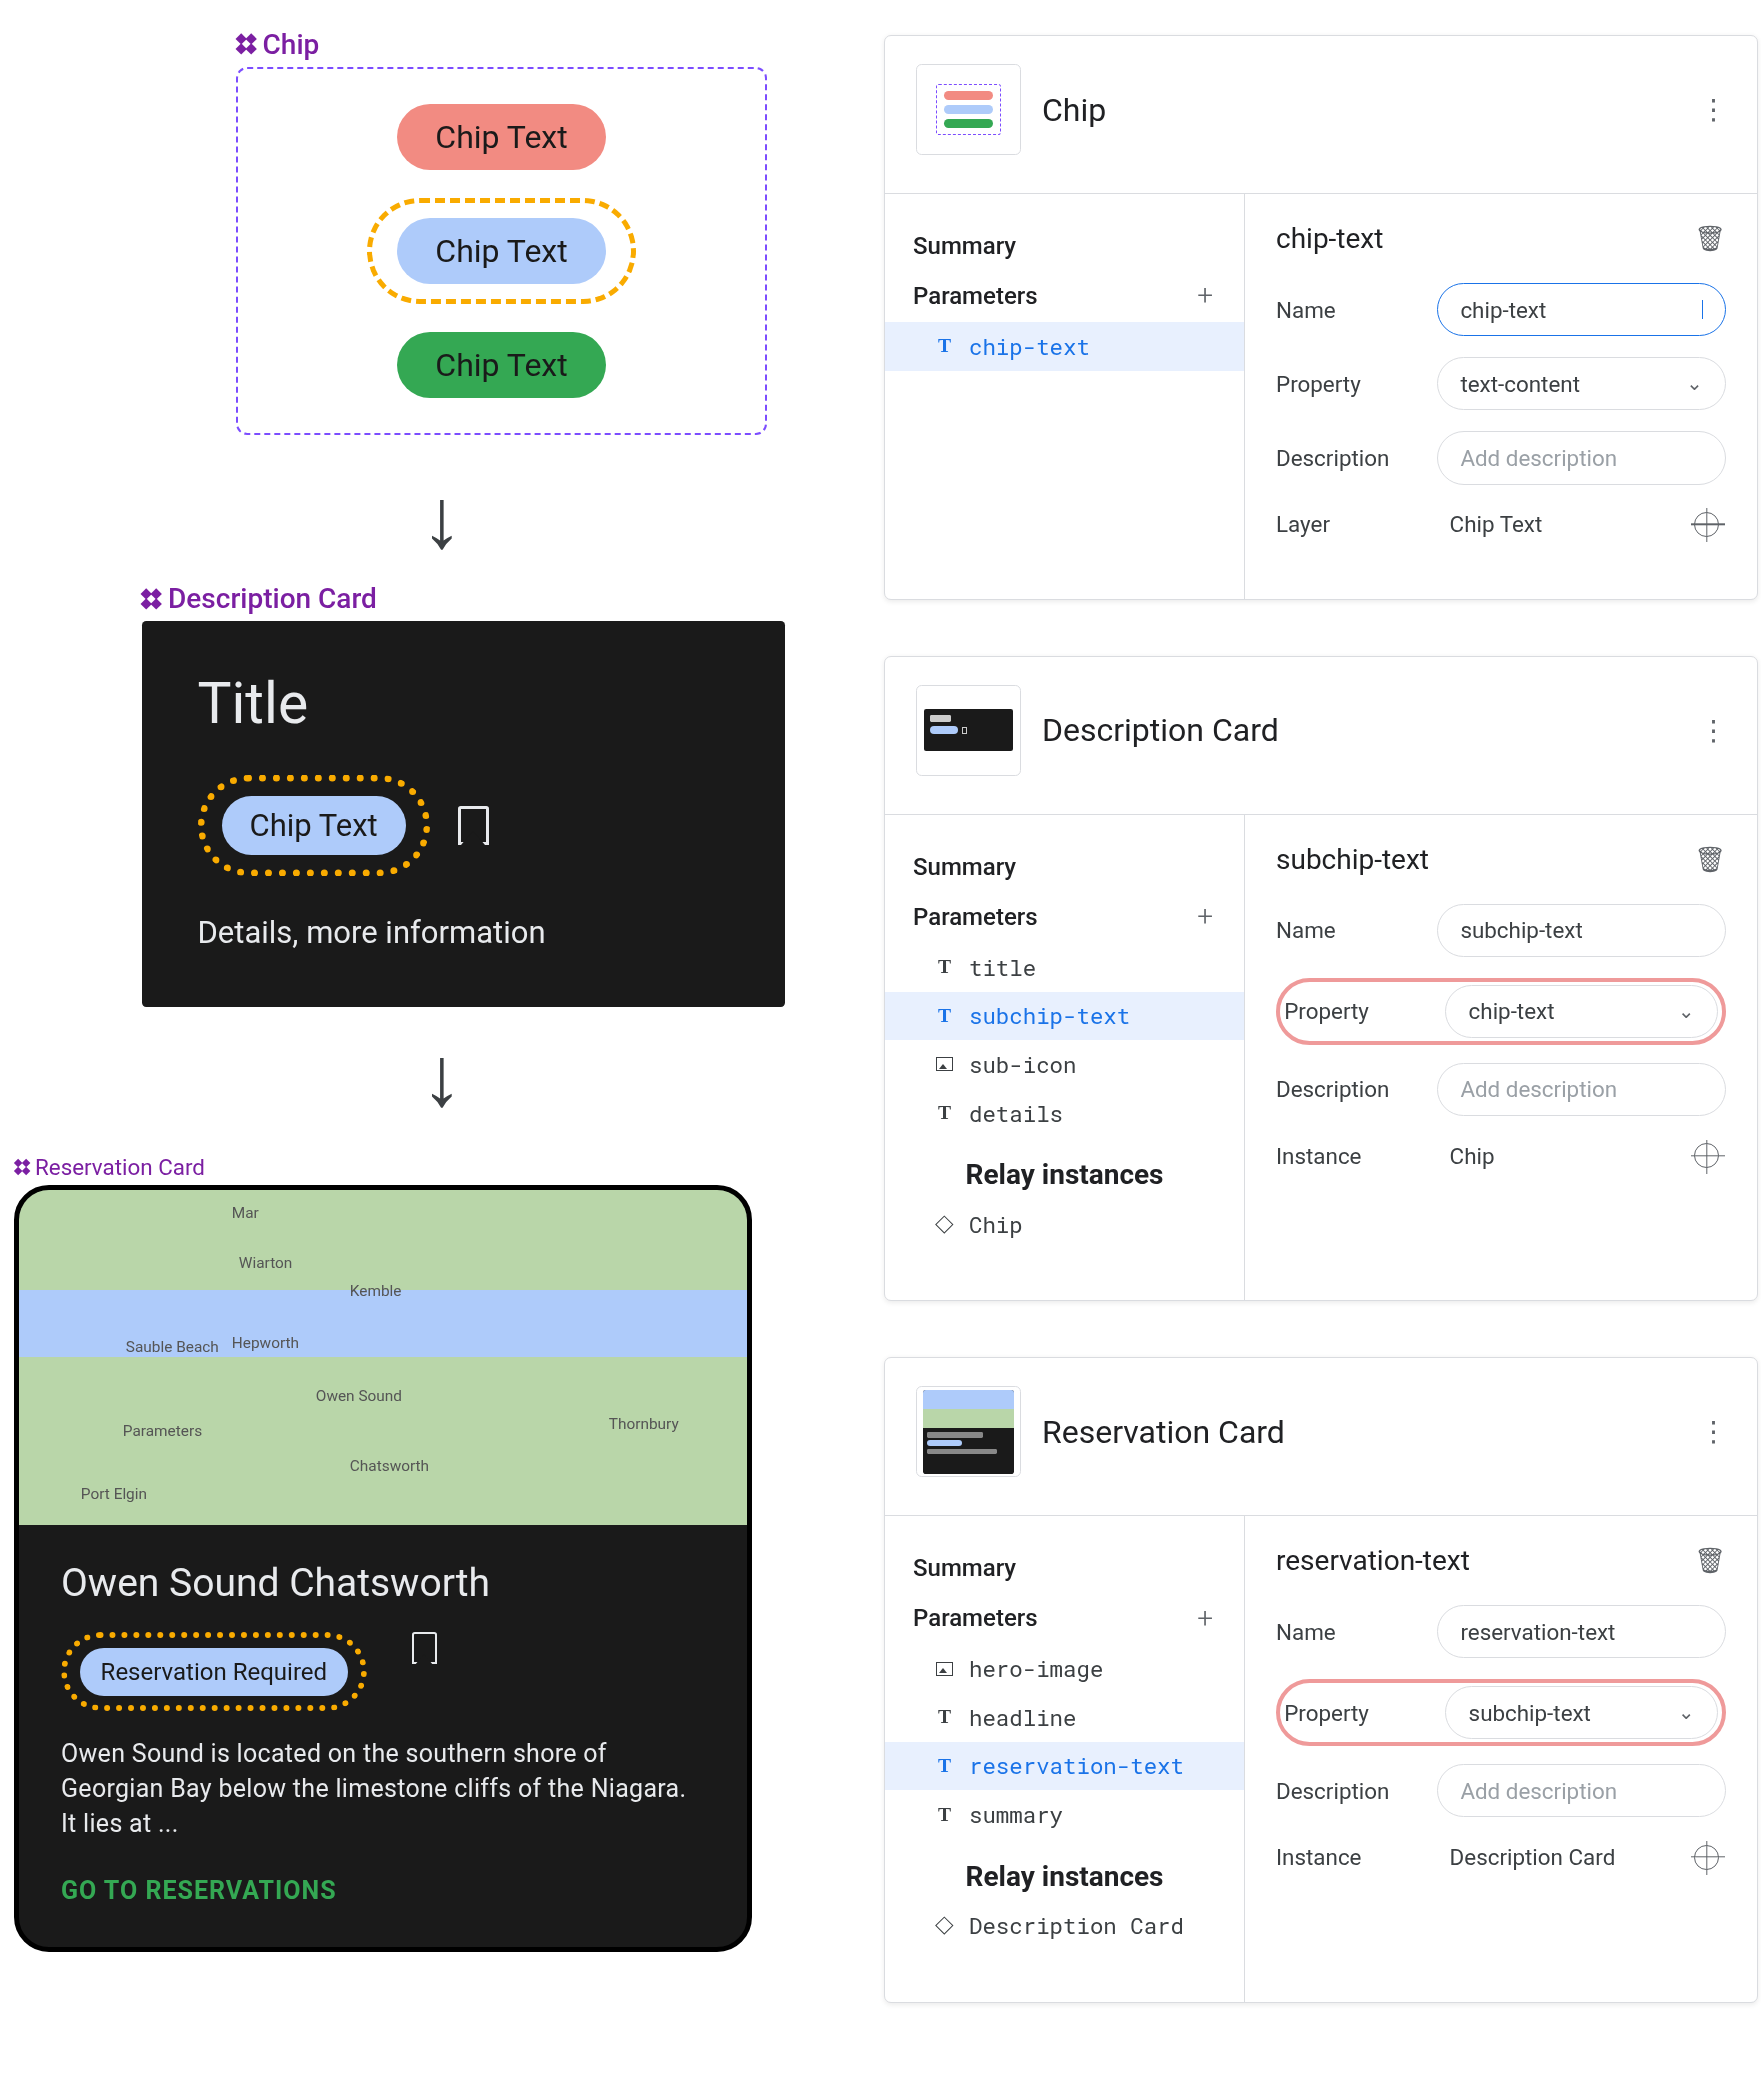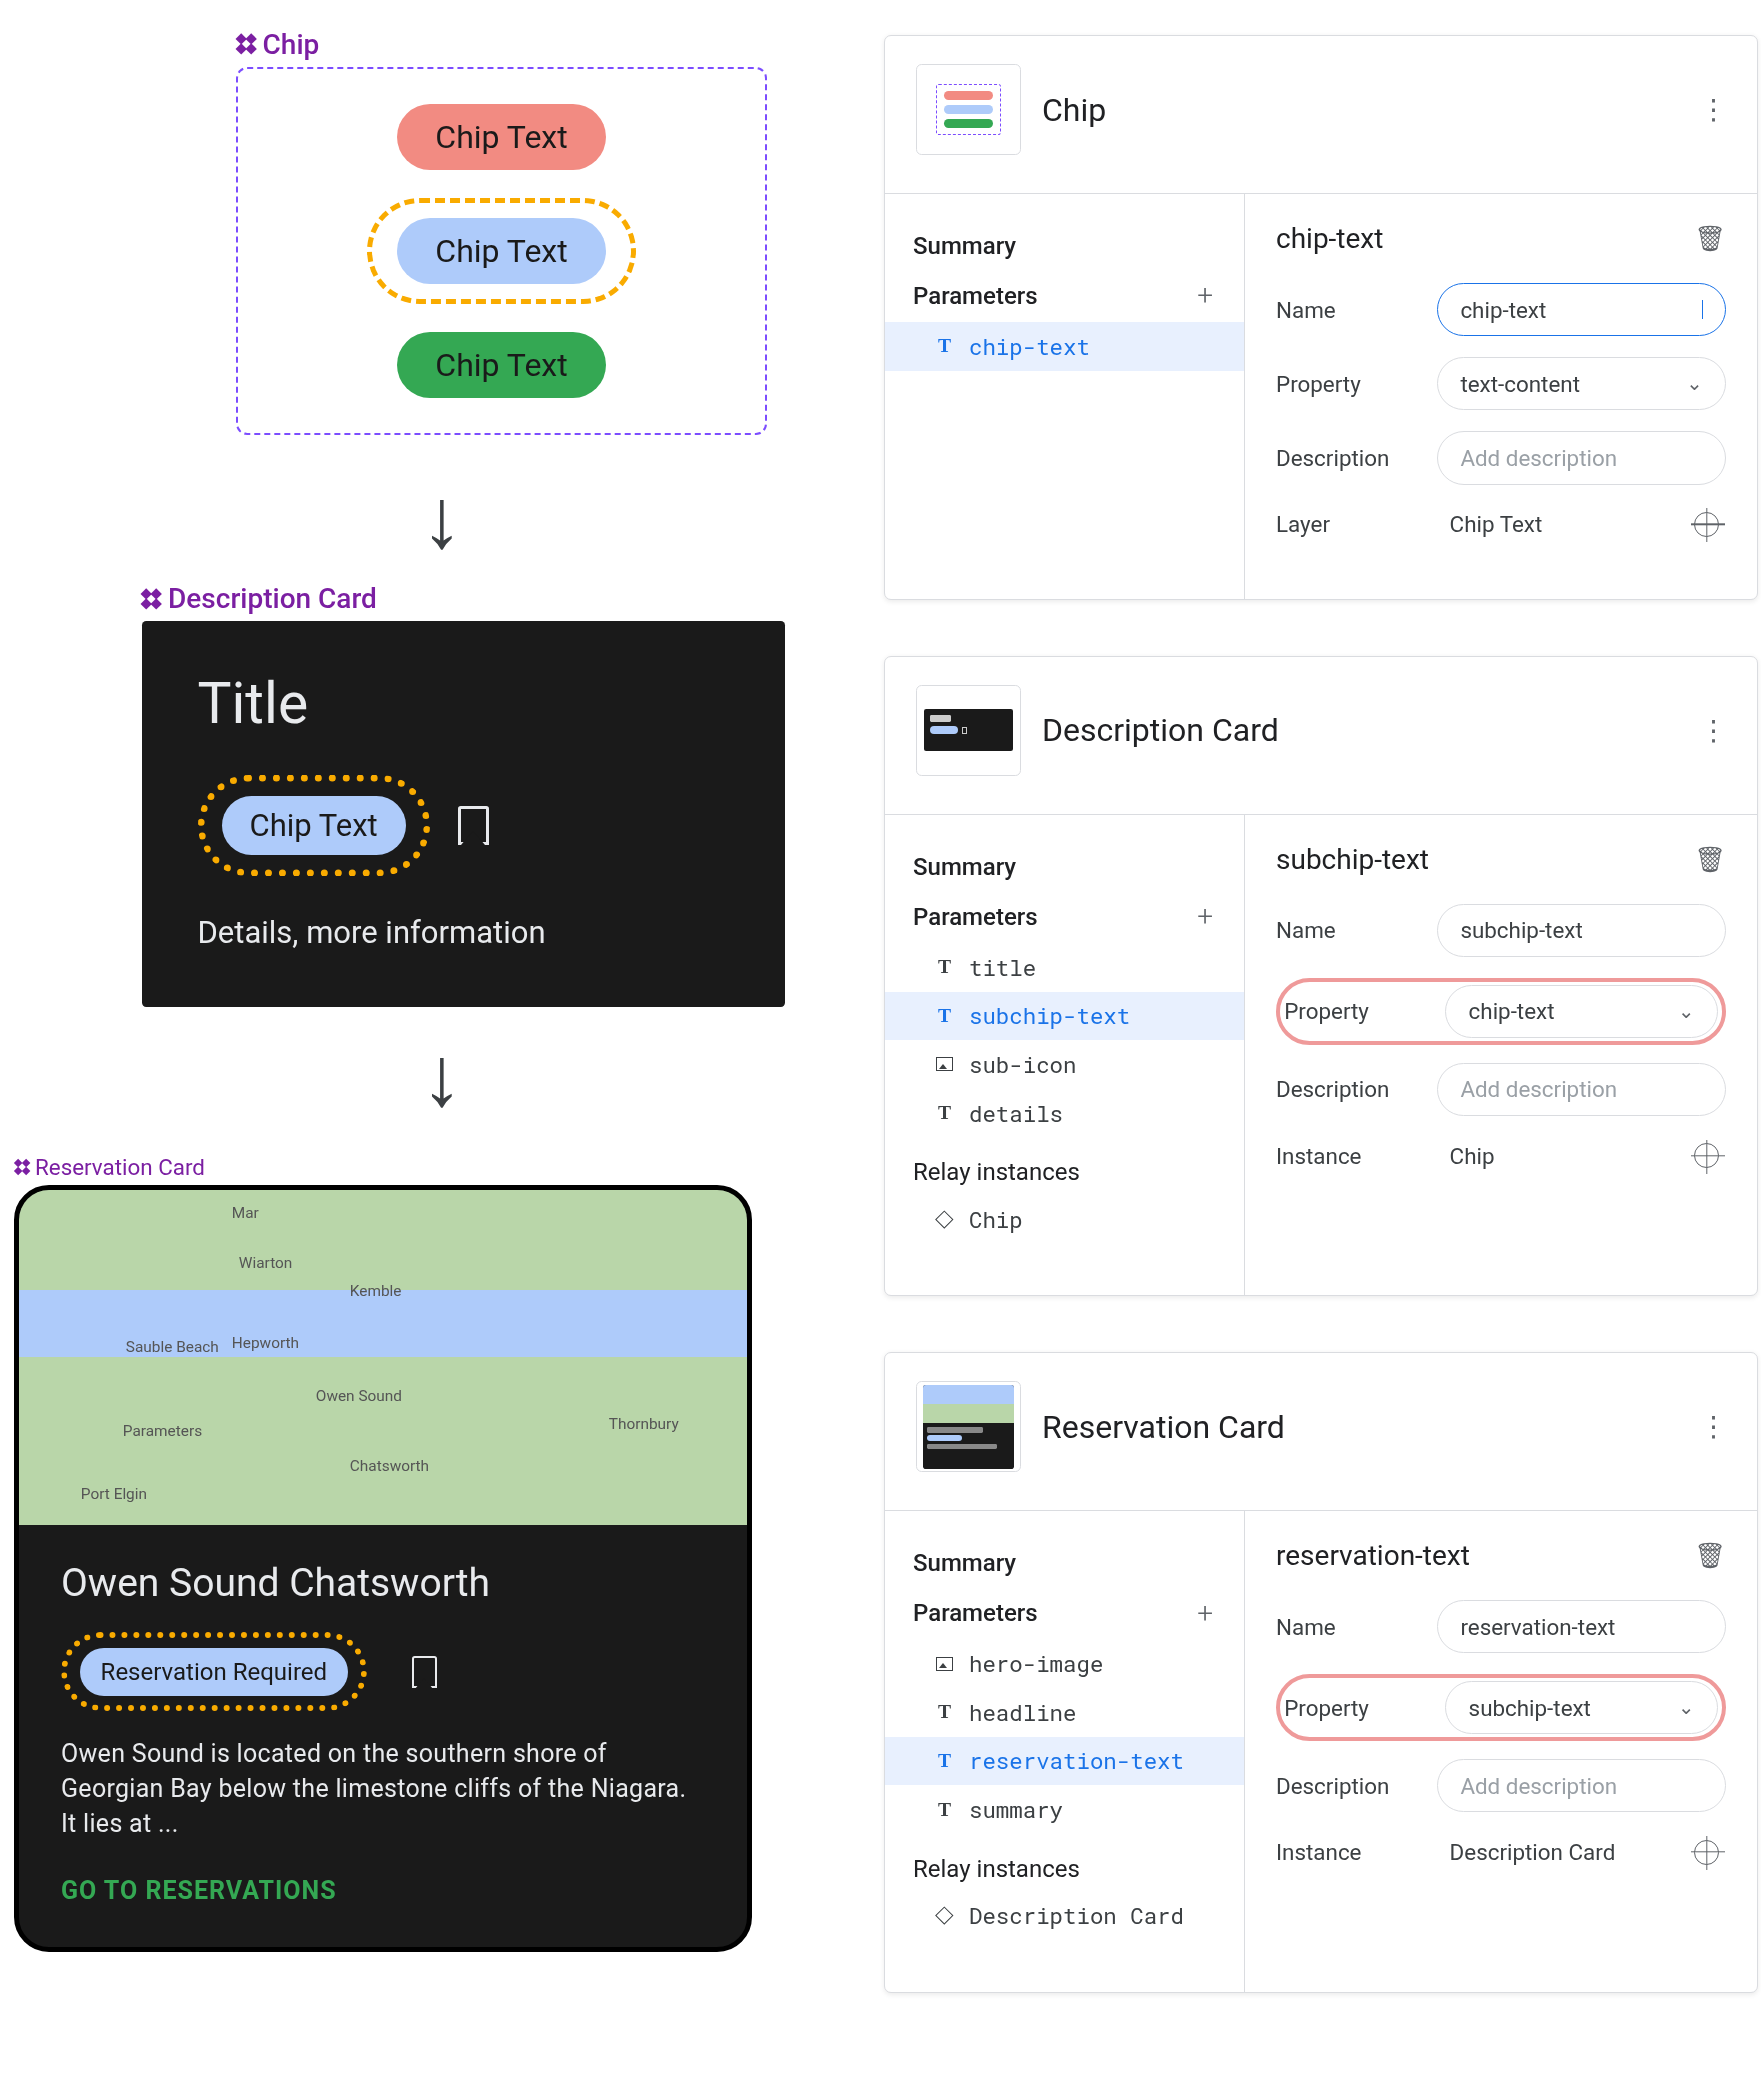--- a/index.html
+++ b/index.html
@@ -81,21 +81,21 @@
     border: 5.6px solid #000;
   }
   .res-card .map {
     height: 335px; width: 100%;
     background: linear-gradient(180deg, #b9d6a9 0%, #b9d6a9 30%, #aecbfa 30%, #aecbfa 50%, #b9d6a9 50%, #b9d6a9 100%);
     position: relative;
   }
   .map-label { position:absolute; font-size:15.4px; color:#555; background: rgba(255,255,255,0); padding:1.4px 2.8px;}
   .res-body { padding: 35px 42px 42px; }
   .res-body h2 { font-size: 39px; font-weight: 400; margin-bottom: 26.6px;}
-  .res-chip-row { display:flex; align-items:center; gap: 45px; margin-bottom: 24.5px;}
+  .res-chip-row { display:flex; gap: 45px; margin-bottom: 24.5px;}
   .res-chip-row .dotted-pill { border-width: 6.3px; padding: 9.8px 12.6px;}
   .res-chip-row .chip { font-size: 24px; padding: 9.8px 21px;}
   .res-chip-row .bookmark-icon { width:25px; height:32px; border-width:2.8px;}
   .res-chip-row .bookmark-icon::after { border-left-width:9.8px; border-right-width:9.8px; border-bottom-width:11.2px;}
   .res-summary { font-size: 25px; line-height: 1.4; margin-bottom: 35px; letter-spacing: 0.3px;}
   .res-cta { color: #34a853; font-size: 25px; font-weight: 700; letter-spacing: 1px;}
 
   
   .panel {
     background: #fff; border: 0.7px solid #dadce0; border-radius: 7px;
@@ -141,21 +141,21 @@
   .pl-heading { font-size: 24px; font-weight: 500;}
   .pl-add { font-size: 28px; color:#5f6368; font-weight:300;}
   .pl-item {
     display:flex; align-items:center; gap: 14px;
     padding: 9.8px 31px 9.8px 49px;
     font-family: "Roboto Mono", ui-monospace, Menlo, monospace;
     font-size: 22.4px; color: #3c4043;
   }
   .pl-item.active { background: #e8f0fe; color: #1a73e8;}
   .pl-item .ico { width:21px; display:inline-flex; justify-content:center; font-size:19.6px;}
-  .pl-section { font-size:24px; font-weight:400; padding: 21px 28px 8.4px;}
+  .pl-section { font-size:28px; font-weight:700; padding: 21px 28px 8.4px; text-align: center;}
 
   .panel-right { flex:1; padding: 28px 31px 35px;}
   .pr-head { display:flex; align-items:center; justify-content:space-between; margin-bottom: 28px;}
   .pr-head h4 { font-size: 28px; font-weight:400;}
   .trash { font-size:25px; color:#5f6368;}
   .pr-row { display:flex; align-items:center; gap: 21px; margin-bottom: 21px;}
   .pr-label { width: 140px; font-size:22.4px; color:#3c4043;}
   .pr-field {
     flex:1; border:1.4px solid #dadce0; border-radius: 698px;
     padding: 12.6px 22.4px; font-size: 22.4px;

